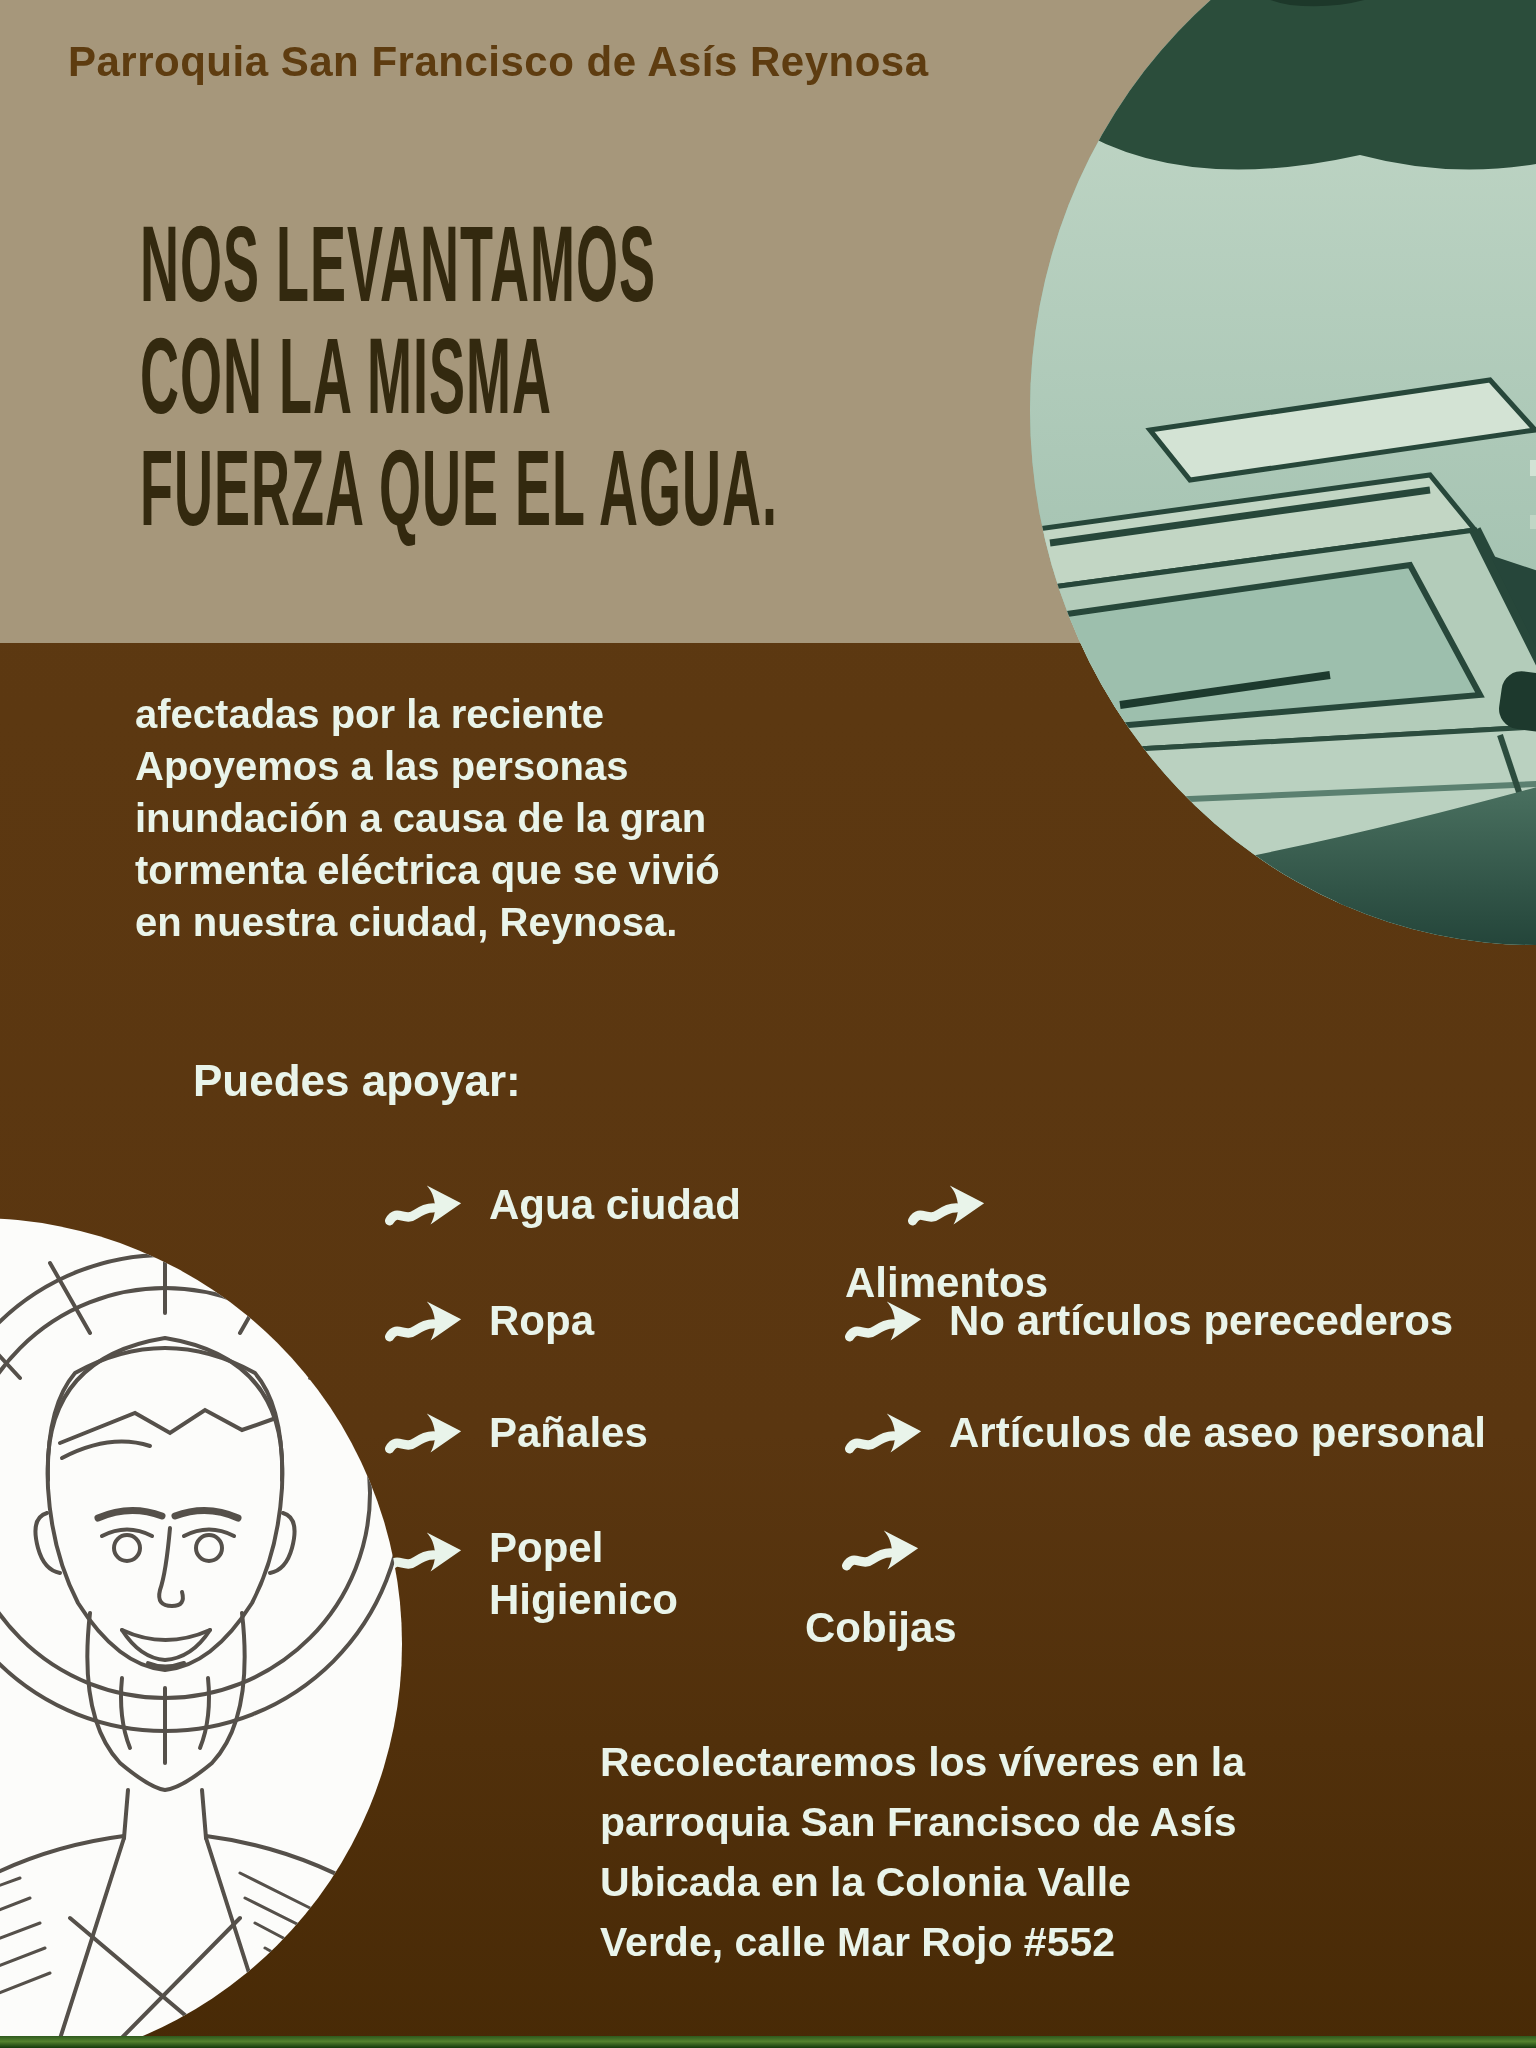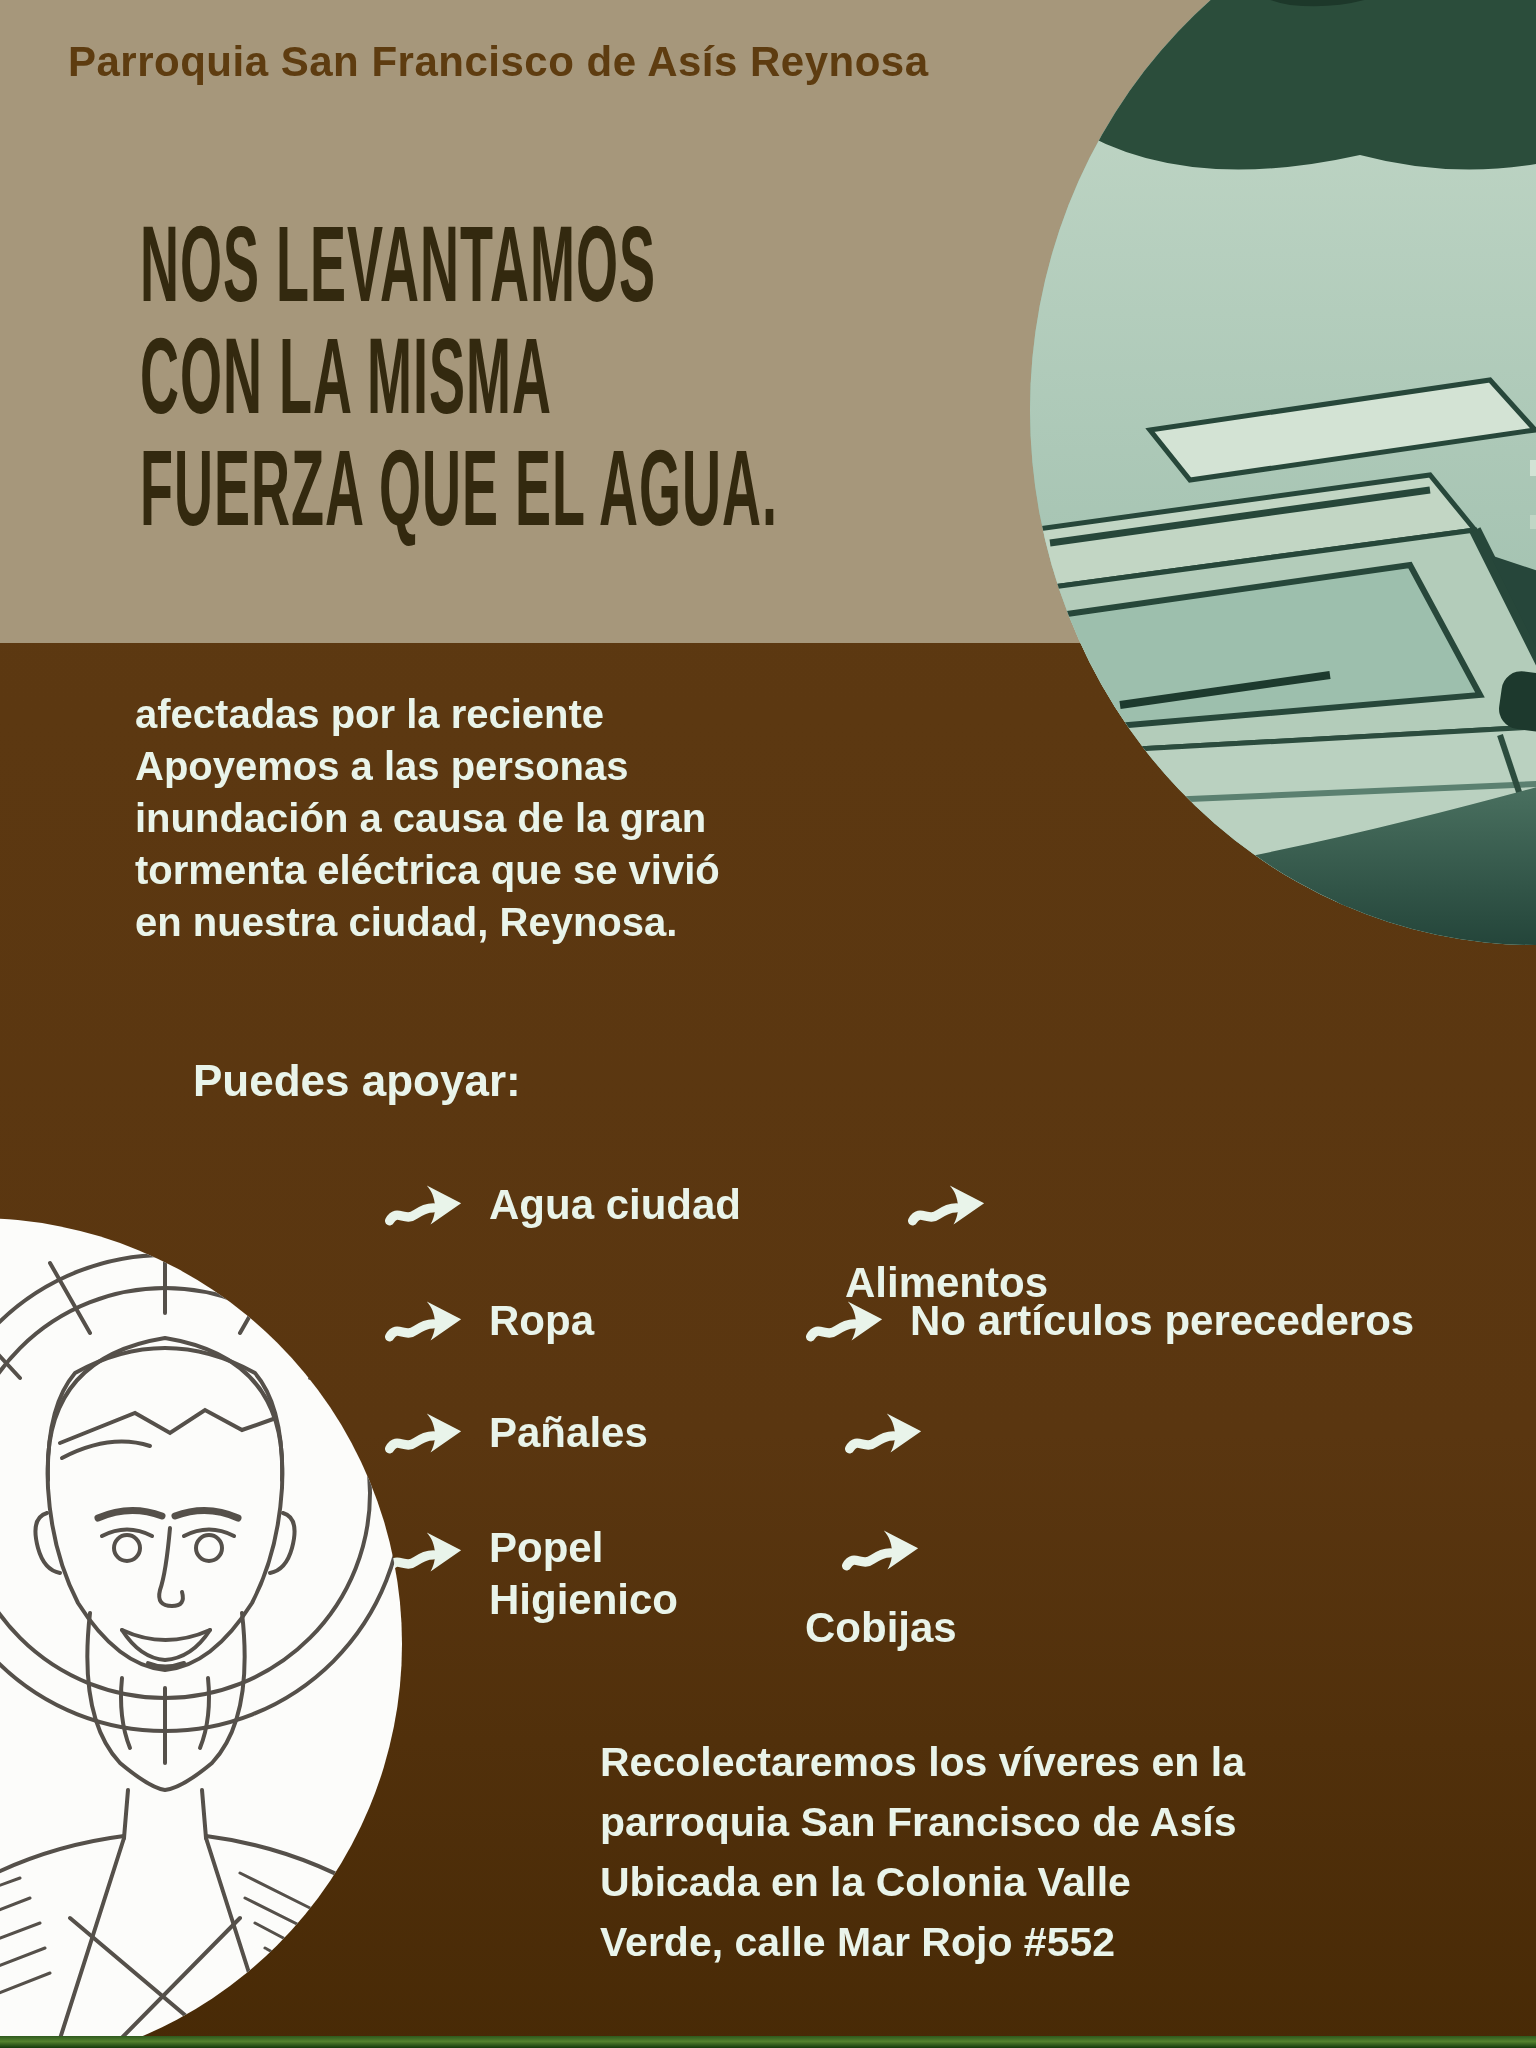--- a/index.html
+++ b/index.html
@@ -31,21 +31,21 @@
     color:#e9f4ea;font-size:42px;font-weight:bold;}
   .item .arrow{width:78px;height:56px;flex:0 0 auto;}
   .a-tail{fill:none;stroke:#e9f4ea;stroke-width:10;stroke-linecap:round;}
   .a-head{fill:#e9f4ea;}
   .item-label{white-space:nowrap;}
   .item.wrap{align-items:flex-start;justify-content:center;}
   .item.wrap .arrow{margin-top:2px;}
   .item.wrap .item-label{white-space:normal;width:240px;line-height:52px;}
   .r1l{left:385px;top:1177px;} .r2l{left:385px;top:1293px;}
   .r3l{left:385px;top:1405px;} .r4l{left:385px;top:1522px;}
-  .r1r{left:845px;top:1177px;flex-direction:column;} .r2r{left:806px;top:1293px;}
+  .r1r{left:845px;top:1177px;flex-direction:column;} .r2r{left:845px;top:1293px;}
   .r3r{left:845px;top:1405px;} .r4r{left:805px;top:1522px;flex-direction:column;}
   .saint-circle{
     position:absolute;left:-450px;top:1218px;width:852px;height:852px;
     border-radius:50%;background:#fcfcfa;overflow:hidden;
   }
   .saint-circle svg{display:block;width:100%;height:100%;}
   .footer{position:absolute;left:600px;top:1732px;font-size:41px;line-height:60px;
     font-weight:bold;color:#e9f4ea;white-space:nowrap;}
   .green-bar{position:absolute;left:0;bottom:0;width:100%;height:12px;
     background:linear-gradient(180deg,#2e5a1e 0%,#55822e 45%,#143a0c 100%);}
@@ -188,20 +188,21 @@
       <path class="a-tail" d="M5 45 C13 31 21 47 33 38 C40 33 46 31 52 31"></path>
         <path class="a-head" d="M45 7 L82 26 L49 49 C56 38 56 19 45 7 Z"></path>
     </svg>
     <span class="item-label">No artículos perecederos</span>
   </div>
   <div class="item r3r">
     <svg class="arrow" viewBox="0 0 84 56">
       <path class="a-tail" d="M5 45 C13 31 21 47 33 38 C40 33 46 31 52 31"></path>
         <path class="a-head" d="M45 7 L82 26 L49 49 C56 38 56 19 45 7 Z"></path>
     </svg>
+    <span class="item-label">Artículos de aseo personal</span>
   </div>
   <div class="item r4r">
     <svg class="arrow" viewBox="0 0 84 56">
       <path class="a-tail" d="M5 45 C13 31 21 47 33 38 C40 33 46 31 52 31"></path>
         <path class="a-head" d="M45 7 L82 26 L49 49 C56 38 56 19 45 7 Z"></path>
     </svg>
     <span class="item-label">Cobijas</span>
   </div>
 
   <div class="saint-circle">

